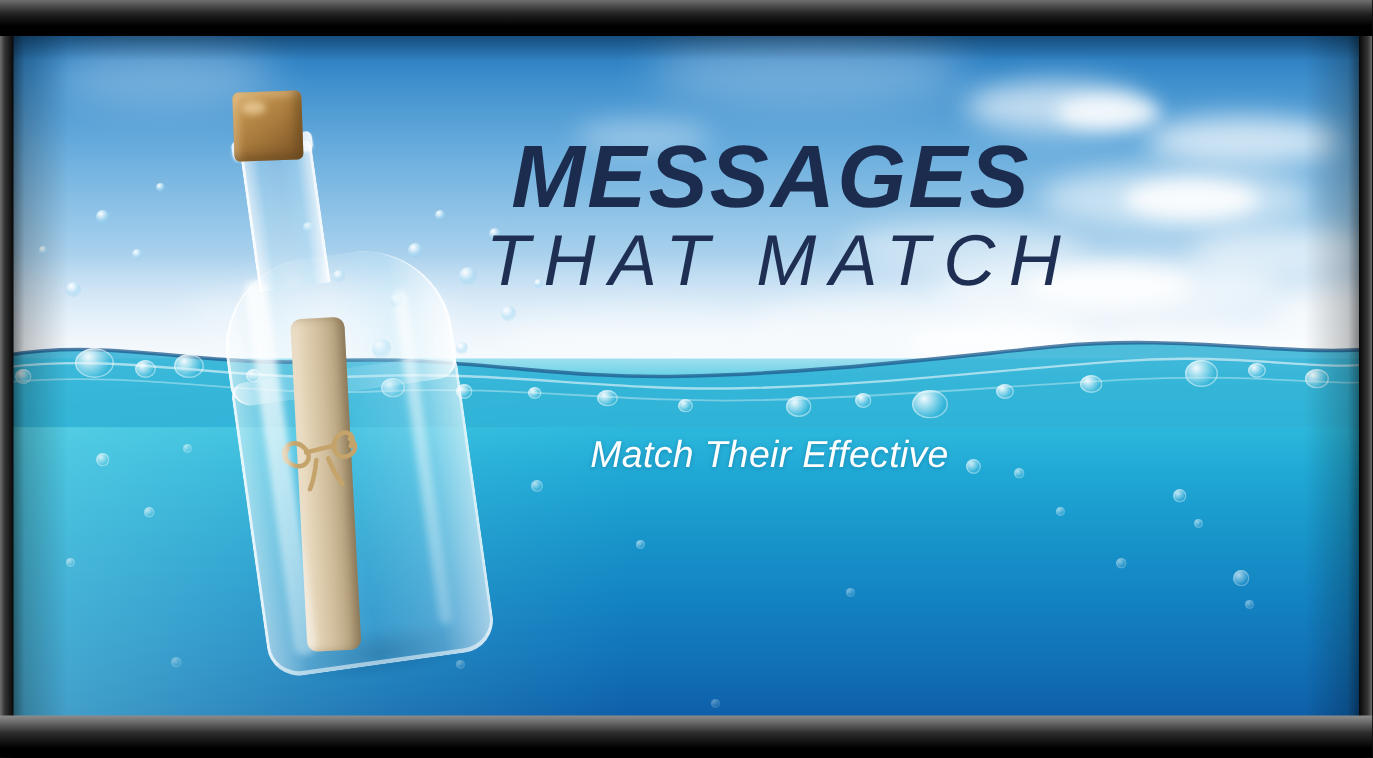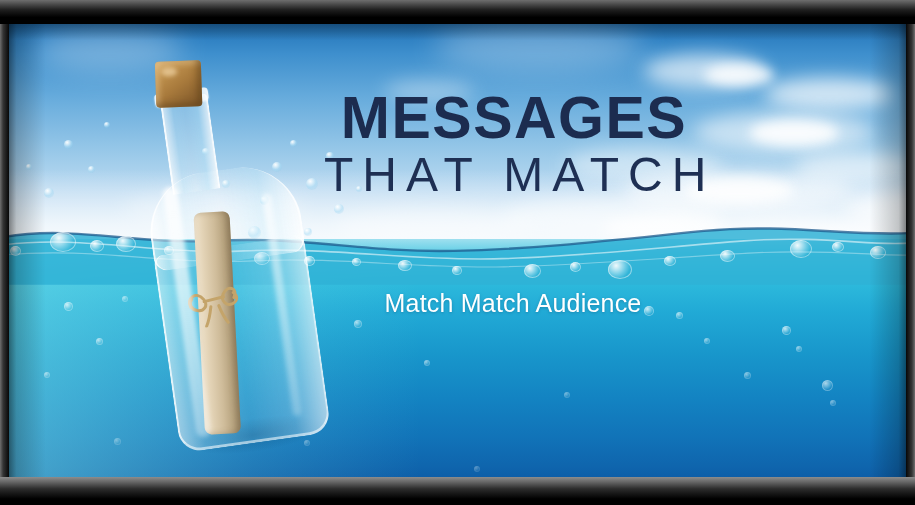--- a/index.html
+++ b/index.html
@@ -113,21 +113,21 @@
 
   
   .vignette{position:absolute;inset:0;z-index:40;pointer-events:none;
     background:
       linear-gradient(180deg,rgba(0,0,0,.92) 0%,rgba(0,0,0,.55) 2.6%,rgba(0,0,0,0) 8%),
       linear-gradient(0deg,rgba(0,0,0,.55) 0%,rgba(0,0,0,0) 4%),
       linear-gradient(90deg,rgba(0,0,0,.80) 0%,rgba(0,0,0,.22) 1.8%,rgba(0,0,0,0) 5%),
       linear-gradient(270deg,rgba(0,0,0,.80) 0%,rgba(0,0,0,.22) 1.8%,rgba(0,0,0,0) 5%);}
 
   
-  .text-layer{position:absolute;inset:0;z-index:50;}
+  .text-layer{position:absolute;inset:0;z-index:50;font-style:italic;}
   .title-main{
     position:absolute;left:324px;top:88px;width:380px;
     font-size:59px;line-height:60px;font-weight:700;letter-spacing:1.5px;
     color:#1c2c4f;text-align:center;white-space:nowrap;}
   .title-sub{
     position:absolute;left:324px;top:150px;width:380px;
     font-size:48px;line-height:50px;font-weight:300;letter-spacing:9px;
     color:#1e2f53;white-space:nowrap;}
   .tagline{
     position:absolute;left:313px;top:286px;width:400px;
@@ -264,21 +264,21 @@
       <div class="cork">
         <div class="cork-spec"></div>
       </div>
     </div>
   </div>
 
   <div class="text-layer">
     <div class="title-main">MESSAGES</div>
     <div class="title-sub">THAT MATCH</div>
     <div class="tagline">
-      <span>Match Match Audience</span>
+      <span>Match Their Effective</span>
     </div>
   </div>
 
   <div class="vignette"></div>
   <div class="frame-side frame-left"></div>
   <div class="frame-side frame-right"></div>
   <div class="frame-bar frame-top"></div>
   <div class="frame-bar frame-bottom"></div>
 
 </div>

